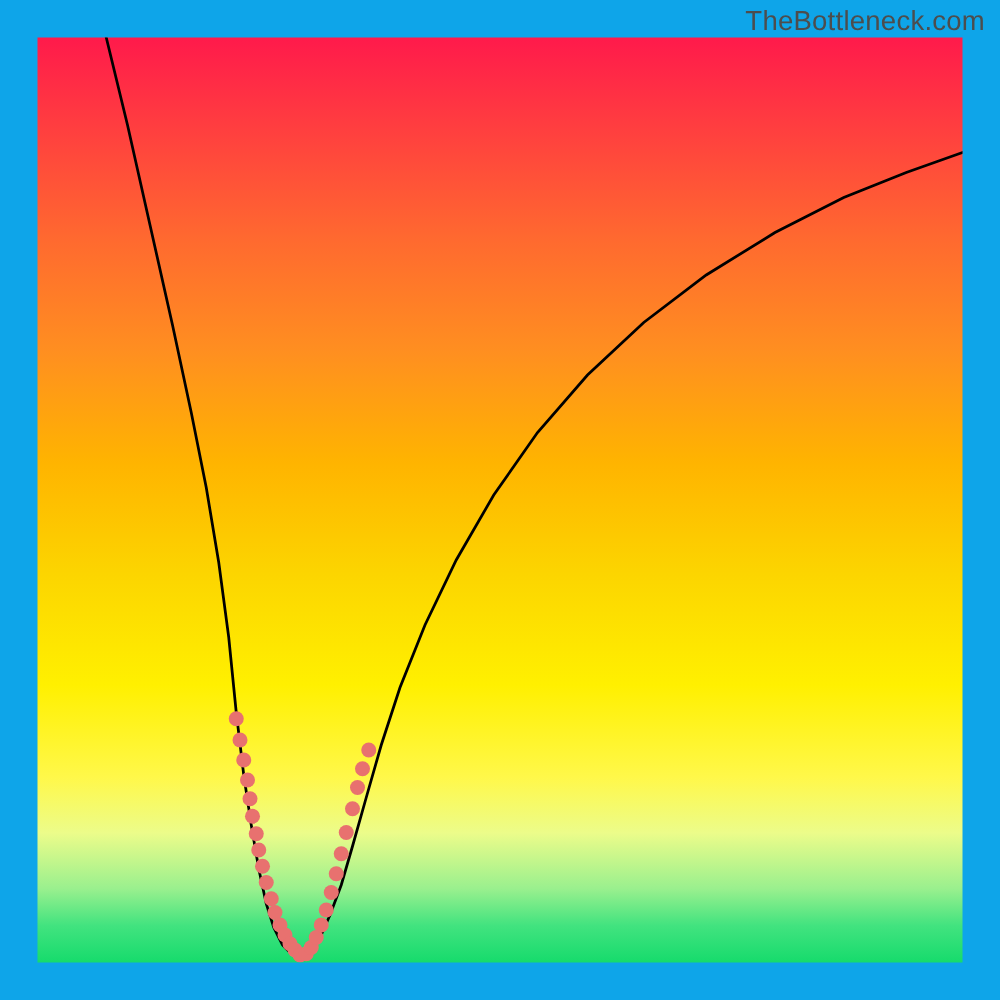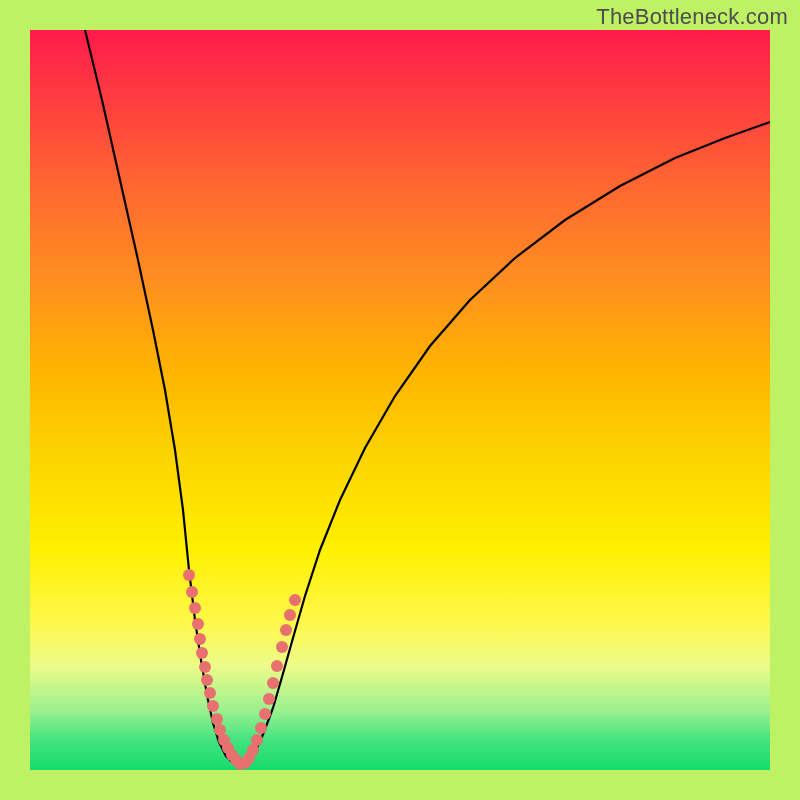--- a/index.html
+++ b/index.html
@@ -1,16 +1,16 @@
 <!DOCTYPE html>
 <html><head>
 <meta charset="utf-8">
 <style>
 html,body{margin:0;padding:0;width:800px;height:800px;overflow:hidden;font-family:Arial,Helvetica,sans-serif}
-.frame{position:relative;width:800px;height:800px;background:#bef264}
+.frame{position:relative;width:800px;height:800px;background:#0ea5e9}
 .plot{position:absolute;left:30px;top:30px;width:740px;height:740px;
   background:linear-gradient(to bottom,
     #ff1a4b 0%,
     #ff3f3f 10%,
     #ff6a2f 22%,
     #ff8f20 34%,
     #ffb400 46%,
     #fcd500 58%,
     #fff000 70%,
     #fff84a 80%,

